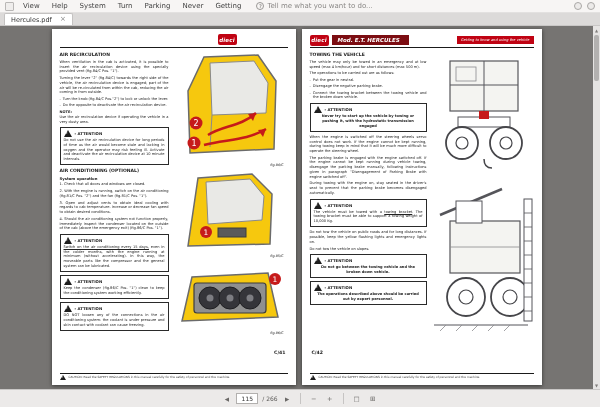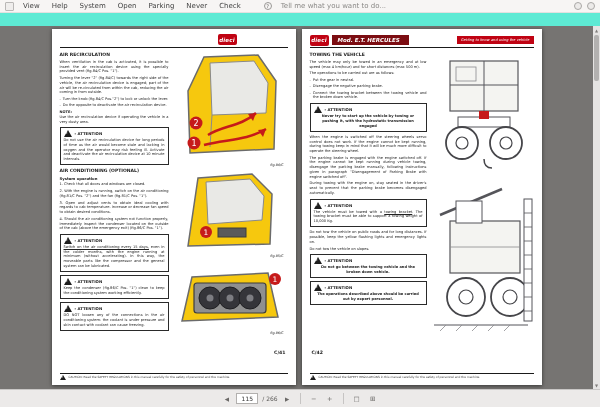--- a/index.html
+++ b/index.html
@@ -1,26 +1,26 @@
 <!DOCTYPE html>
 <html><head>
 <meta charset="utf-8">
 <style>
   * { margin:0; padding:0; box-sizing:border-box; }
   body { font-family:"DejaVu Sans", sans-serif; background:#555; }
-  .app { position:relative; width:600px; height:407px; background:#5eead4; overflow:hidden; }
+  .app { position:relative; width:600px; height:407px; background:#ffffff; overflow:hidden; }
 
   
   .menubar { position:absolute; top:0; left:0; right:0; height:13px; background:#f7f5f4;
     border-bottom:1px solid #e3e1e0; display:flex; align-items:center; gap:2px; padding:0 5px;
     font-size:7px; color:#444; }
   .mb-glyph { width:9px; height:9px; border:1px solid #b9b7b6; border-radius:1px; margin-right:2px;
     background:#efedec; }
   .menu-item { padding:0 5px; cursor:default; }
-  .tellme { display:flex; align-items:center; gap:9px; margin-left:16px; color:#8a8886; }
+  .tellme { display:flex; align-items:center; gap:3px; margin-left:8px; color:#8a8886; }
   .tellme-circle { width:8px; height:8px; border-radius:50%; border:1px solid #9a9896; color:#9a9896;
     font-size:5px; display:flex; align-items:center; justify-content:center; font-weight:bold; }
   .mb-right { margin-left:auto; display:flex; gap:5px; align-items:center; }
   .mb-right .dot-icon { width:8px; height:8px; border:1px solid #aaa8a6; border-radius:50%; background:#eceae9; }
 
   
   .tabbar { position:absolute; top:13px; left:0; right:0; height:13px; background:#dcdad9;
     border-bottom:1px solid #c9c7c6; display:flex; align-items:flex-end; padding-left:4px; }
   .tab { height:12px; background:#ffffff; border:1px solid #c4c2c1; border-bottom:none;
     border-radius:2px 2px 0 0; display:flex; align-items:center; gap:8px; padding:0 6px;
@@ -105,34 +105,40 @@
 </head>
 <body>
 
 <div class="app">
 
   <div class="menubar">
     <span class="mb-glyph"></span>
     <span class="menu-item">View</span>
     <span class="menu-item">Help</span>
     <span class="menu-item">System</span>
-    <span class="menu-item">Open</span>
+    <span class="menu-item">Turn</span>
     <span class="menu-item">Parking</span>
     <span class="menu-item">Never</span>
-    <span class="menu-item">Check</span>
+    <span class="menu-item">Getting</span>
     <span class="tellme">
       <span class="tellme-circle">?</span>
       <span>Tell me what you want to do...</span>
     </span>
     <span class="mb-right">
       <span class="dot-icon"></span>
       <span class="dot-icon"></span>
     </span>
   </div>
 
+  <div class="tabbar">
+    <div class="tab">
+      <span>Hercules.pdf</span>
+      <span class="tab-close">×</span>
+    </div>
+  </div>
 
   <div class="canvas">
 
     <div class="page page-left">
       <div class="pg-header">
         <span class="logo">dieci</span>
       </div>
 
       <div class="pg-body">
         <div class="col-text">

